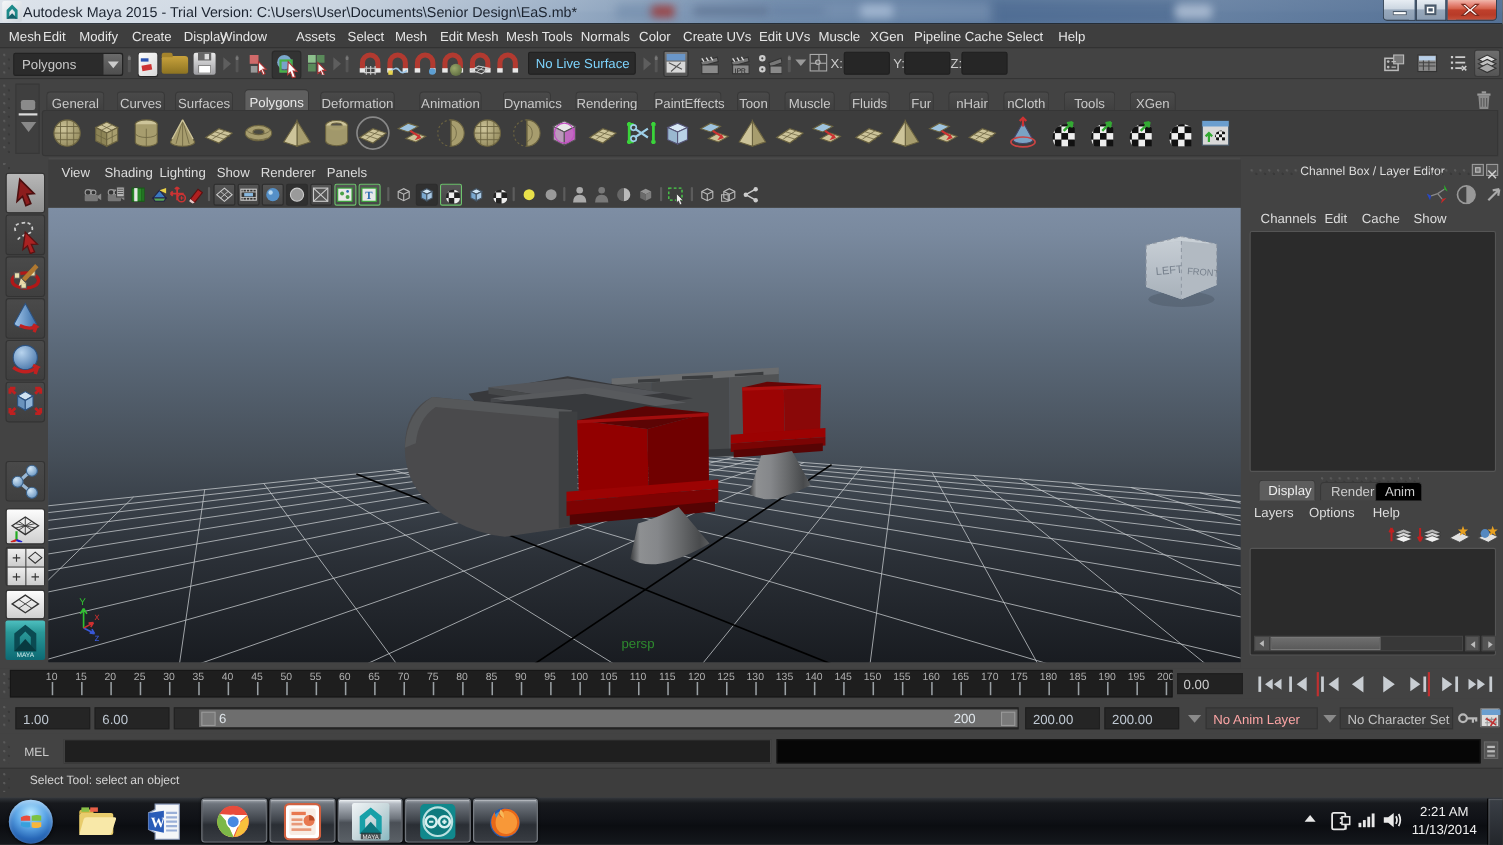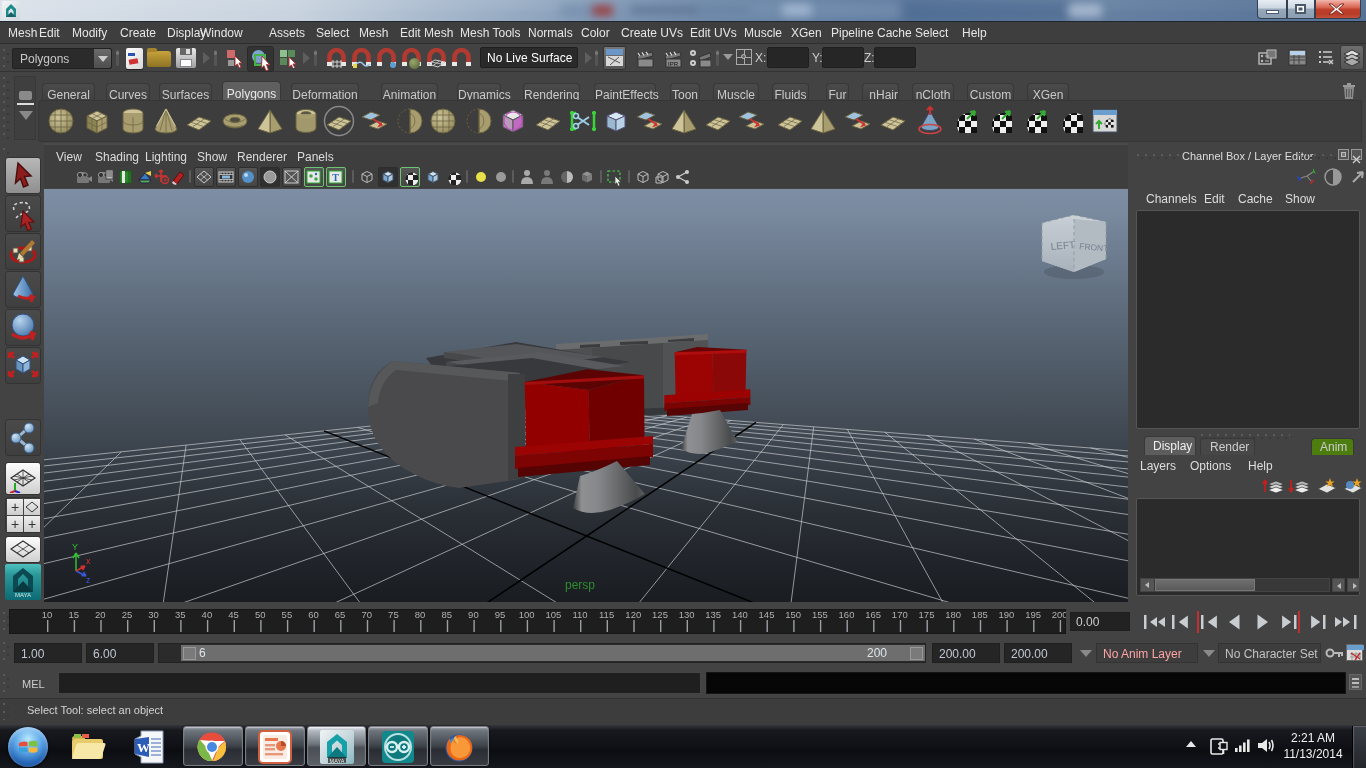--- a/index.html
+++ b/index.html
@@ -58,20 +58,21 @@
     <div class="tb-blob" style="left:700px;top:6px;width:50px;height:8px;background:rgba(100,125,160,.7);"></div>
     <div class="tb-blob" style="left:782px;top:4px;width:30px;height:12px;background:rgba(170,190,215,.8);"></div>
     <div class="tb-blob" style="left:900px;top:0px;width:170px;height:22px;background:rgba(70,100,140,.5);"></div>
       <div class="tb-blob" style="left:1068px;top:4px;width:34px;height:13px;background:rgba(185,200,220,.75);"></div>
     <div class="abs" style="left:2px;top:1px;width:18px;height:19px;background:linear-gradient(135deg,#f4f6f8,#cfd6dd);border-radius:2px;">
       <svg width="18" height="19" viewBox="0 0 18 19">
           <path d="M4 16 L4 8 L9 3 L14 8 L14 16 L11.5 16 L11.5 10 L9 7.2 L6.5 10 L6.5 16 Z" fill="#1d8a8a"></path>
           <path d="M4 16 L9 11 L14 16 Z" fill="#16606a"></path>
         </svg>
     </div>
+    <div class="abs" id="tb-title">Autodesk Maya 2015 - Trial Version: C:\Users\User\Documents\Senior Design\EaS.mb*</div>
     <div class="abs" id="winbtns">
       <div class="wbtn" id="wb-min">
           <div class="abs" style="left:8px;top:10px;width:13px;height:4px;background:#fff;border:1px solid #4a5a6c;"></div>
         </div>
       <div class="wbtn" id="wb-max">
           <div class="abs" style="left:7px;top:4px;width:11px;height:10px;border:2px solid #4a5a6c;background:#fff;box-shadow:inset 0 0 0 1.5px #fff, inset 0 0 0 3px #4a5a6c;"></div>
         </div>
       <div class="wbtn" id="wb-close">
           <svg width="44" height="17" style="position:absolute;left:0;top:0">
             <path d="M16 4 L20.5 8 L25 4 L28 4 L22.5 9 L28 14 L25 14 L20.5 10.5 L16 14 L13 14 L18.5 9 L13 4 Z" fill="#fff" stroke="#7c2a1e" stroke-width="1"></path>
@@ -198,21 +199,21 @@
       </svg>
     </div>
     <div class="abs" style="left:450px;top:47px;width:23px;height:23px;">
       <svg width="23" height="23" style="position:absolute">
         <path d="M4.5 16 L4.5 10 A7 7 0 0 1 18.5 10 L18.5 16" fill="none" stroke="#b23a30" stroke-width="4.6"></path>
         <rect x="2" y="15" width="5" height="4" fill="#e8e8e8"></rect>
         <rect x="16" y="15" width="5" height="4" fill="#e8e8e8"></rect>
       </svg>
     </div>
     <div class="field" style="left:480px;top:47px;width:98px;height:21px;border-radius:2px;">
-      <span style="position:absolute;left:6px;top:3px;color:#ffffff;">No Live Surface</span>
+      <span style="position:absolute;left:6px;top:3px;color:#7dd3fc;">No Live Surface</span>
     </div>
     <div class="abs" style="left:585px;top:52px;width:0;height:0;border-top:6px solid transparent;border-bottom:6px solid transparent;border-left:7px solid #5e5e5e;"></div>
     <div class="abs" style="left:595px;top:50px;width:3px;height:16px;background:radial-gradient(circle at 1.5px 3px,#777 1.5px,transparent 2px),#555;border-radius:2px;"></div>
     <div class="abs" style="left:603px;top:46px;width:23px;height:24px;background:linear-gradient(180deg,#777,#555);border:1px solid #333;border-radius:2px;">
       <div class="abs" style="left:2px;top:2px;width:17px;height:6px;background:#6a96c8;"></div>
       <div class="abs" style="left:2px;top:9px;width:17px;height:10px;background:#d8d8d8;"></div>
       <svg width="23" height="24" style="position:absolute">
         <path d="M4 10 L16 16 M6 18 L15 10" stroke="#555" stroke-width="1"></path>
       </svg>
     </div>
@@ -289,21 +290,21 @@
     <div class="abs" style="left:381px;top:83px;width:57px;height:17px;background:linear-gradient(180deg,#4a4a4a,#404040);border:1px solid #383838;border-bottom:none;border-radius:4px 4px 0 0;text-align:center;"><span style="font-size:12px;color:#c9c9c9;position:relative;top:1px;">Animation</span></div>
     <div class="abs" style="left:457px;top:83px;width:44px;height:17px;background:linear-gradient(180deg,#4a4a4a,#404040);border:1px solid #383838;border-bottom:none;border-radius:4px 4px 0 0;text-align:center;"><span style="font-size:12px;color:#c9c9c9;position:relative;top:1px;">Dynamics</span></div>
     <div class="abs" style="left:523px;top:83px;width:57px;height:17px;background:linear-gradient(180deg,#4a4a4a,#404040);border:1px solid #383838;border-bottom:none;border-radius:4px 4px 0 0;text-align:center;"><span style="font-size:12px;color:#c9c9c9;position:relative;top:1px;">Rendering</span></div>
     <div class="abs" style="left:594px;top:83px;width:62px;height:17px;background:linear-gradient(180deg,#4a4a4a,#404040);border:1px solid #383838;border-bottom:none;border-radius:4px 4px 0 0;text-align:center;"><span style="font-size:12px;color:#c9c9c9;position:relative;top:1px;">PaintEffects</span></div>
     <div class="abs" style="left:670px;top:83px;width:30px;height:17px;background:linear-gradient(180deg,#4a4a4a,#404040);border:1px solid #383838;border-bottom:none;border-radius:4px 4px 0 0;text-align:center;"><span style="font-size:12px;color:#c9c9c9;position:relative;top:1px;">Toon</span></div>
     <div class="abs" style="left:713px;top:83px;width:46px;height:17px;background:linear-gradient(180deg,#4a4a4a,#404040);border:1px solid #383838;border-bottom:none;border-radius:4px 4px 0 0;text-align:center;"><span style="font-size:12px;color:#c9c9c9;position:relative;top:1px;">Muscle</span></div>
     <div class="abs" style="left:772px;top:83px;width:37px;height:17px;background:linear-gradient(180deg,#4a4a4a,#404040);border:1px solid #383838;border-bottom:none;border-radius:4px 4px 0 0;text-align:center;"><span style="font-size:12px;color:#c9c9c9;position:relative;top:1px;">Fluids</span></div>
     <div class="abs" style="left:826px;top:83px;width:23px;height:17px;background:linear-gradient(180deg,#4a4a4a,#404040);border:1px solid #383838;border-bottom:none;border-radius:4px 4px 0 0;text-align:center;"><span style="font-size:12px;color:#c9c9c9;position:relative;top:1px;">Fur</span></div>
     <div class="abs" style="left:862px;top:83px;width:37px;height:17px;background:linear-gradient(180deg,#4a4a4a,#404040);border:1px solid #383838;border-bottom:none;border-radius:4px 4px 0 0;text-align:right;"><span style="font-size:12px;color:#c9c9c9;position:relative;top:1px;">nHair</span></div>
     <div class="abs" style="left:912px;top:83px;width:42px;height:17px;background:linear-gradient(180deg,#4a4a4a,#404040);border:1px solid #383838;border-bottom:none;border-radius:4px 4px 0 0;text-align:center;"><span style="font-size:12px;color:#c9c9c9;position:relative;top:1px;">nCloth</span></div>
-    <div class="abs" style="left:967px;top:83px;width:47px;height:17px;background:linear-gradient(180deg,#4a4a4a,#404040);border:1px solid #383838;border-bottom:none;border-radius:4px 4px 0 0;text-align:center;"><span style="font-size:12px;color:#c9c9c9;position:relative;top:1px;">Custom</span></div>
+    <div class="abs" style="left:967px;top:83px;width:47px;height:17px;background:linear-gradient(180deg,#4a4a4a,#404040);border:1px solid #383838;border-bottom:none;border-radius:4px 4px 0 0;text-align:center;"><span style="font-size:12px;color:#c9c9c9;position:relative;top:1px;">Tools</span></div>
     <div class="abs" style="left:1027px;top:83px;width:42px;height:17px;background:linear-gradient(180deg,#4a4a4a,#404040);border:1px solid #383838;border-bottom:none;border-radius:4px 4px 0 0;text-align:center;"><span style="font-size:12px;color:#c9c9c9;position:relative;top:1px;">XGen</span></div>
     <div class="abs" style="left:1341px;top:82px;width:16px;height:18px;"><svg width="16" height="18">
         <path d="M3 5 h10 l-1 12 h-8 Z" fill="#8a8a8a"></path>
         <rect x="2" y="3" width="12" height="2" fill="#9a9a9a"></rect>
         <rect x="6" y="1" width="4" height="2" fill="#9a9a9a"></rect>
         <path d="M5.5 7 v8 M8 7 v8 M10.5 7 v8" stroke="#555" stroke-width="1"></path>
       </svg></div>
     <div class="abs" style="left:38px;top:100px;width:1324px;height:42px;background:#3d3d3d;border:1px solid #363636;border-radius:3px 0 0 3px;"></div>
     <svg class="abs" style="left:16px;top:105px;" width="1120" height="32">
       <defs>
@@ -962,21 +963,21 @@
     <span style="position:absolute;left:1238px;top:192px;font-size:12px;color:#ddd;">Cache</span>
     <span style="position:absolute;left:1285px;top:192px;font-size:12px;color:#ddd;">Show</span>
     <div class="abs" style="left:1136px;top:210px;width:224px;height:219px;background:#2b2b2b;border:1px solid #555;border-radius:2px;"></div>
     <div class="hdots" style="left:1200px;top:433px;width:90px;"></div>
     <div class="abs" style="left:1144px;top:436px;width:52px;height:19px;background:#5d5d5d;border:1px solid #383838;border-bottom:none;border-radius:4px 4px 0 0;">
       <span style="position:absolute;left:8px;top:2px;font-size:12px;color:#eee;">Display</span>
     </div>
     <div class="abs" style="left:1200px;top:438px;width:55px;height:17px;background:#474747;border:1px solid #383838;border-bottom:none;border-radius:4px 4px 0 0;">
       <span style="position:absolute;left:9px;top:1px;font-size:12px;color:#ccc;">Render</span>
     </div>
-    <div class="abs" style="left:1311px;top:438px;width:43px;height:17px;background:#4d7c0f;border:1px solid #383838;border-bottom:none;border-radius:4px 4px 0 0;">
+    <div class="abs" style="left:1250px;top:438px;width:43px;height:17px;background:#000000;border:1px solid #383838;border-bottom:none;border-radius:4px 4px 0 0;">
       <span style="position:absolute;left:8px;top:1px;font-size:12px;color:#ccc;">Anim</span>
     </div>
     <span style="position:absolute;left:1140px;top:459px;font-size:12px;color:#ddd;">Layers</span>
     <span style="position:absolute;left:1190px;top:459px;font-size:12px;color:#ddd;">Options</span>
     <span style="position:absolute;left:1248px;top:459px;font-size:12px;color:#ddd;">Help</span>
     <svg class="abs" style="left:1262px;top:476px;" width="24" height="20">
       <path d="M6 8 L14 5 L22 8 L14 11 Z" fill="#b8b8b8" stroke="#333" stroke-width="0.7"></path>
       <path d="M6 11 L14 8 L22 11 L14 14 Z" fill="#d8d8d8" stroke="#333" stroke-width="0.7"></path>
       <path d="M6 14 L14 11 L22 14 L14 17 Z" fill="#efefef" stroke="#333" stroke-width="0.7"></path>
       <path d="M3 16 L3 4 M3 4 L1 8 M3 4 L5 8" stroke="#c02020" stroke-width="1.8" fill="none"></path>

